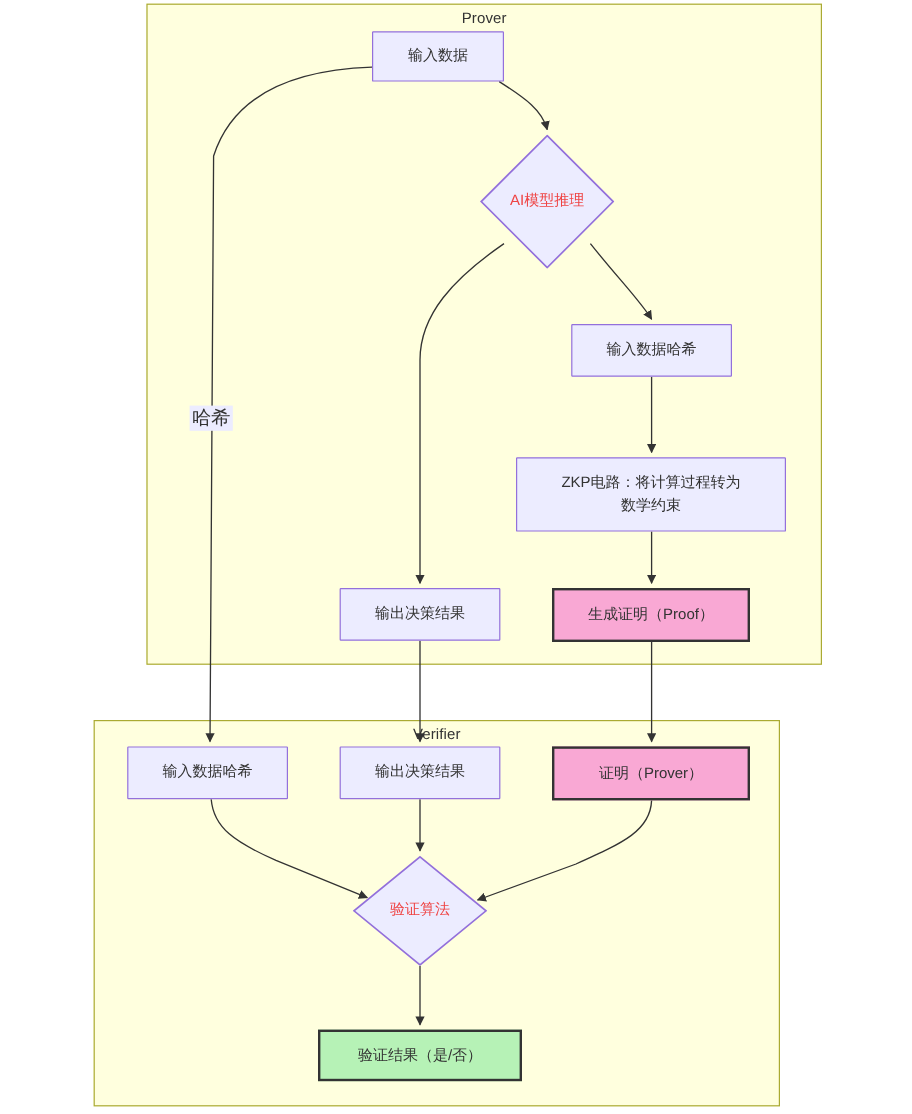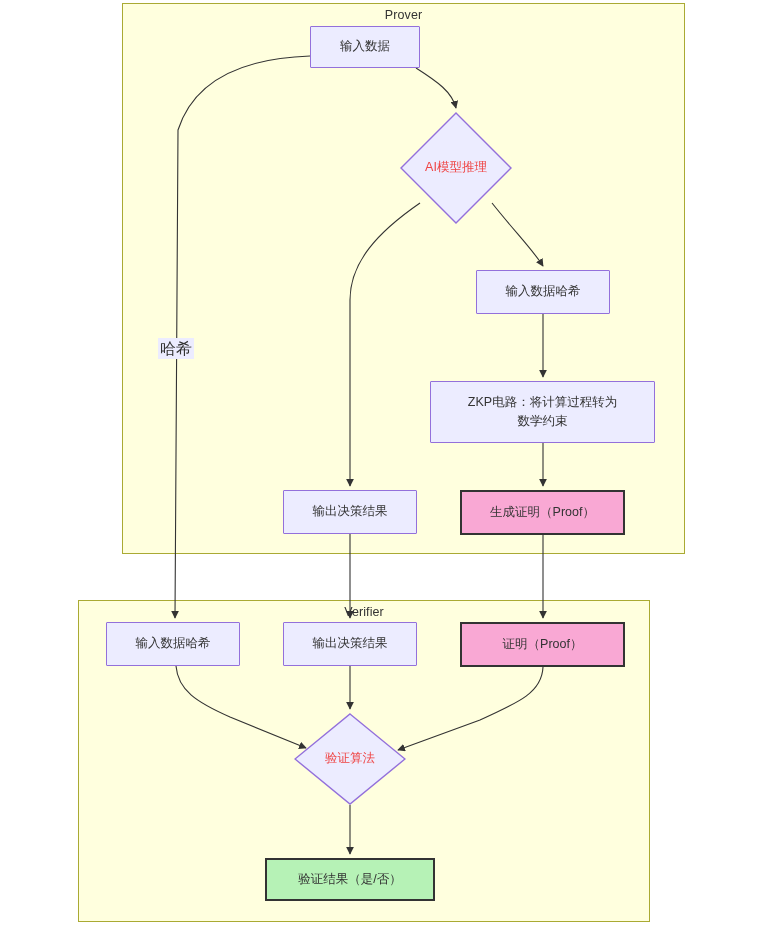--- a/index.html
+++ b/index.html
@@ -182,21 +182,21 @@
 
   <div class="node node-rect" id="node-verifier_hash" style="left: 106px; top: 622px; width: 134px; height: 44px;">
     <span class="node-text">输入数据哈希</span>
   </div>
 
   <div class="node node-rect" id="node-verifier_output" style="left: 283px; top: 622px; width: 134px; height: 44px;">
     <span class="node-text">输出决策结果</span>
   </div>
 
   <div class="node node-rect emph" id="node-verifier_proof" style="left: 460px; top: 622px; width: 165px; height: 45px;">
-    <span class="node-text">证明（Proof）</span>
+    <span class="node-text">证明（Prover）</span>
   </div>
 
   <div class="node node-diamond" id="node-verify_algorithm" style="left: 294px; top: 713px; width: 112px; height: 92px;">
     <svg class="diamond-shape" viewBox="0 0 112 92" preserveAspectRatio="none">
       <polygon points="56,1 111,46 56,91 1,46" fill="#ececff" stroke="#9370db" stroke-width="1.4"></polygon>
     </svg>
     <span class="diamond-text">验证算法</span>
   </div>
 
   <div class="node node-rect result" id="node-verify_result" style="left: 265px; top: 858px; width: 170px; height: 43px;">

